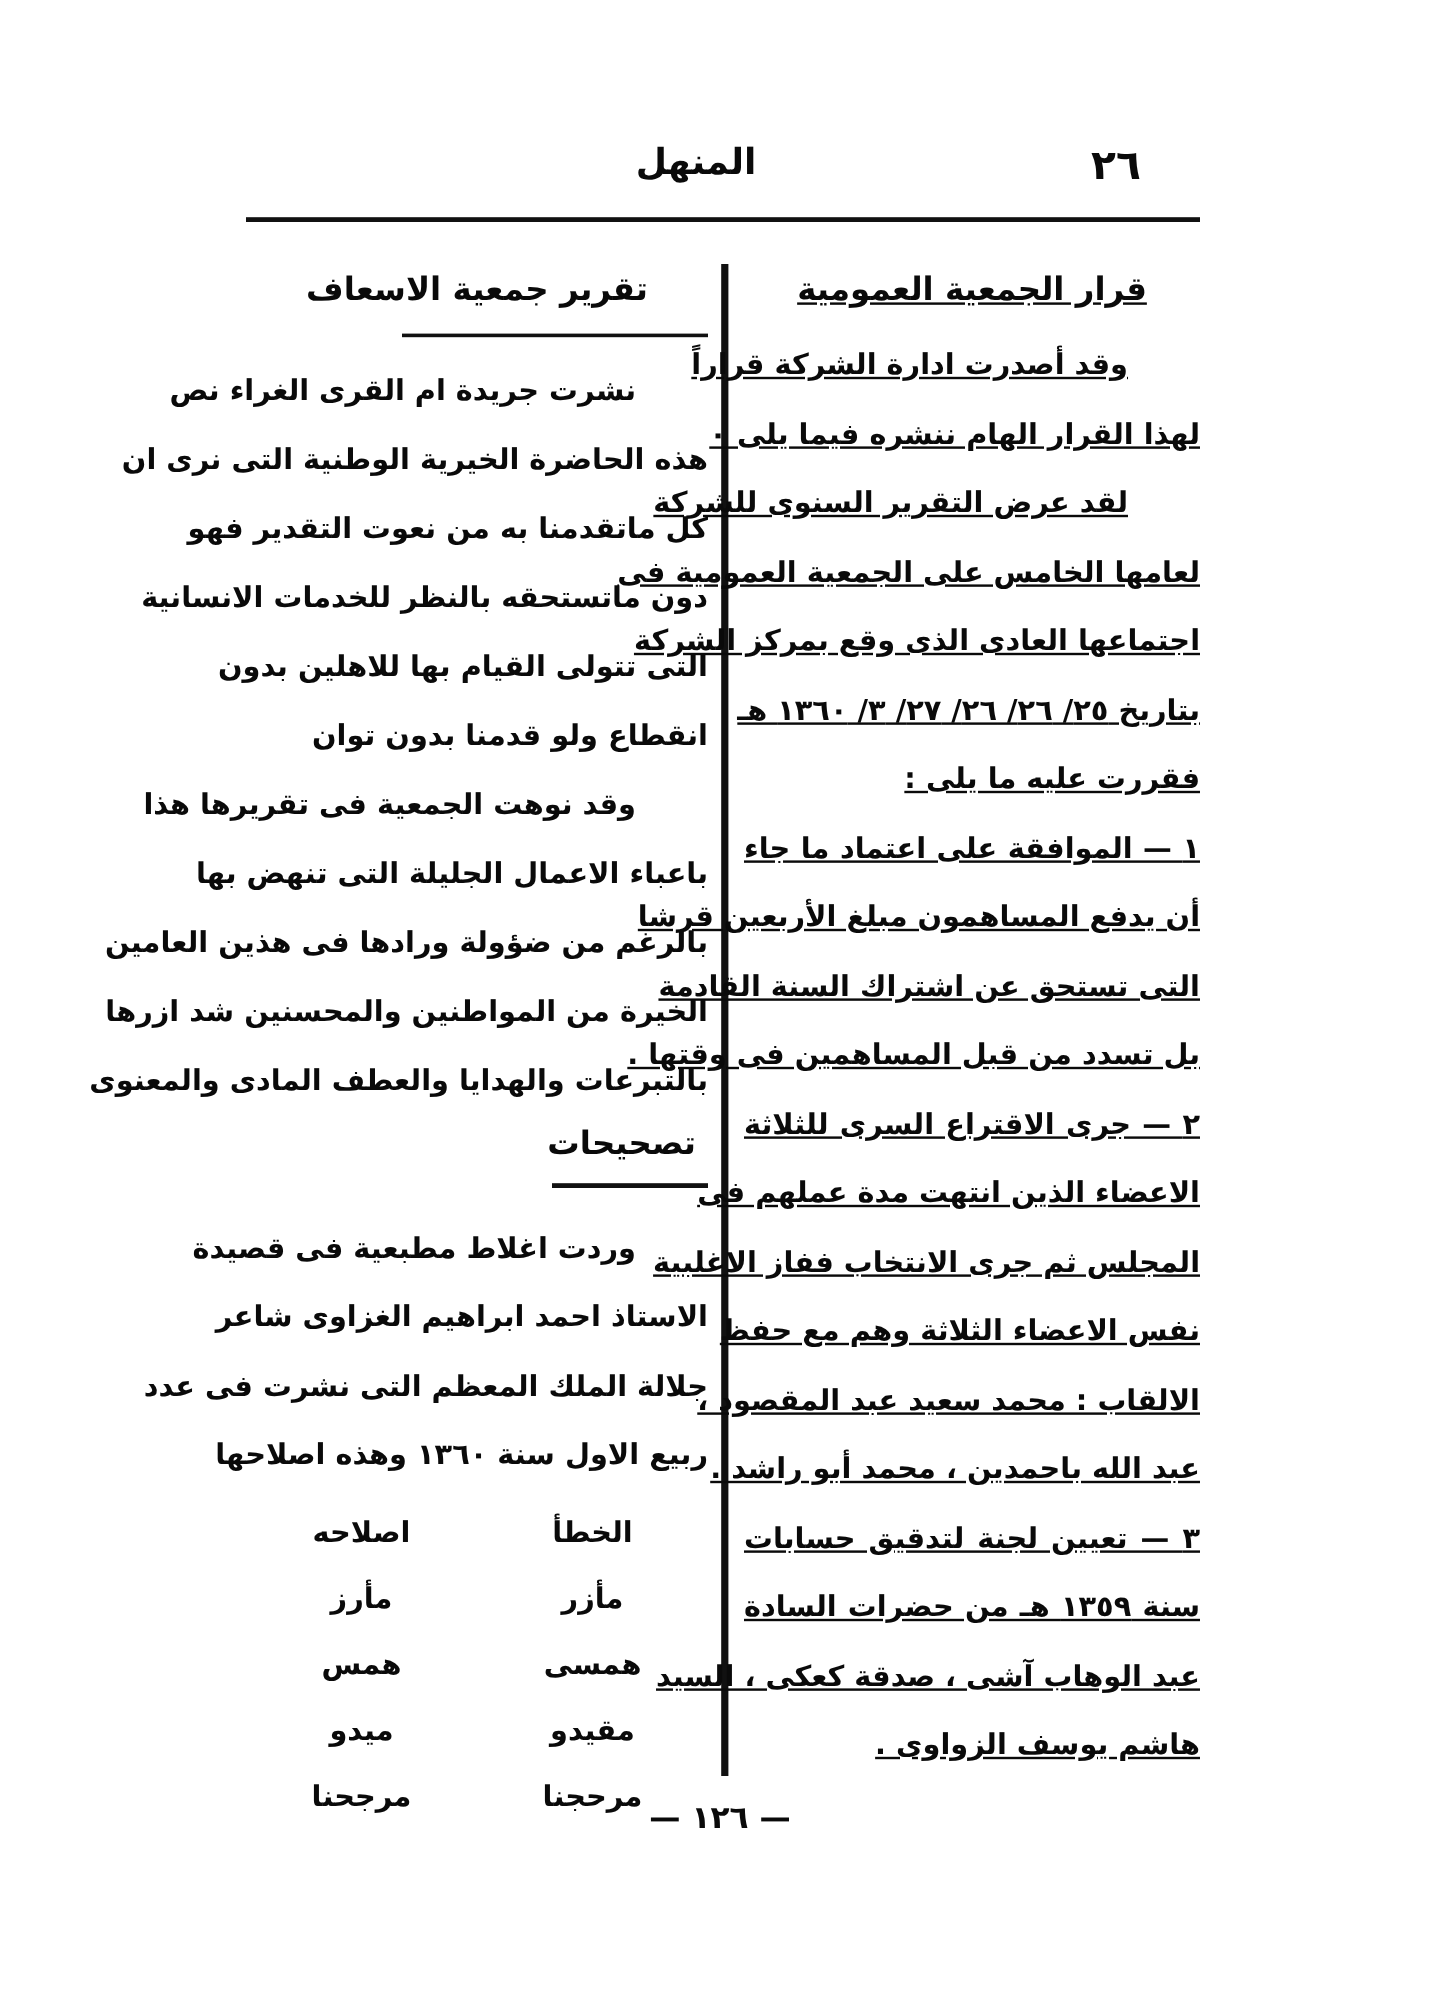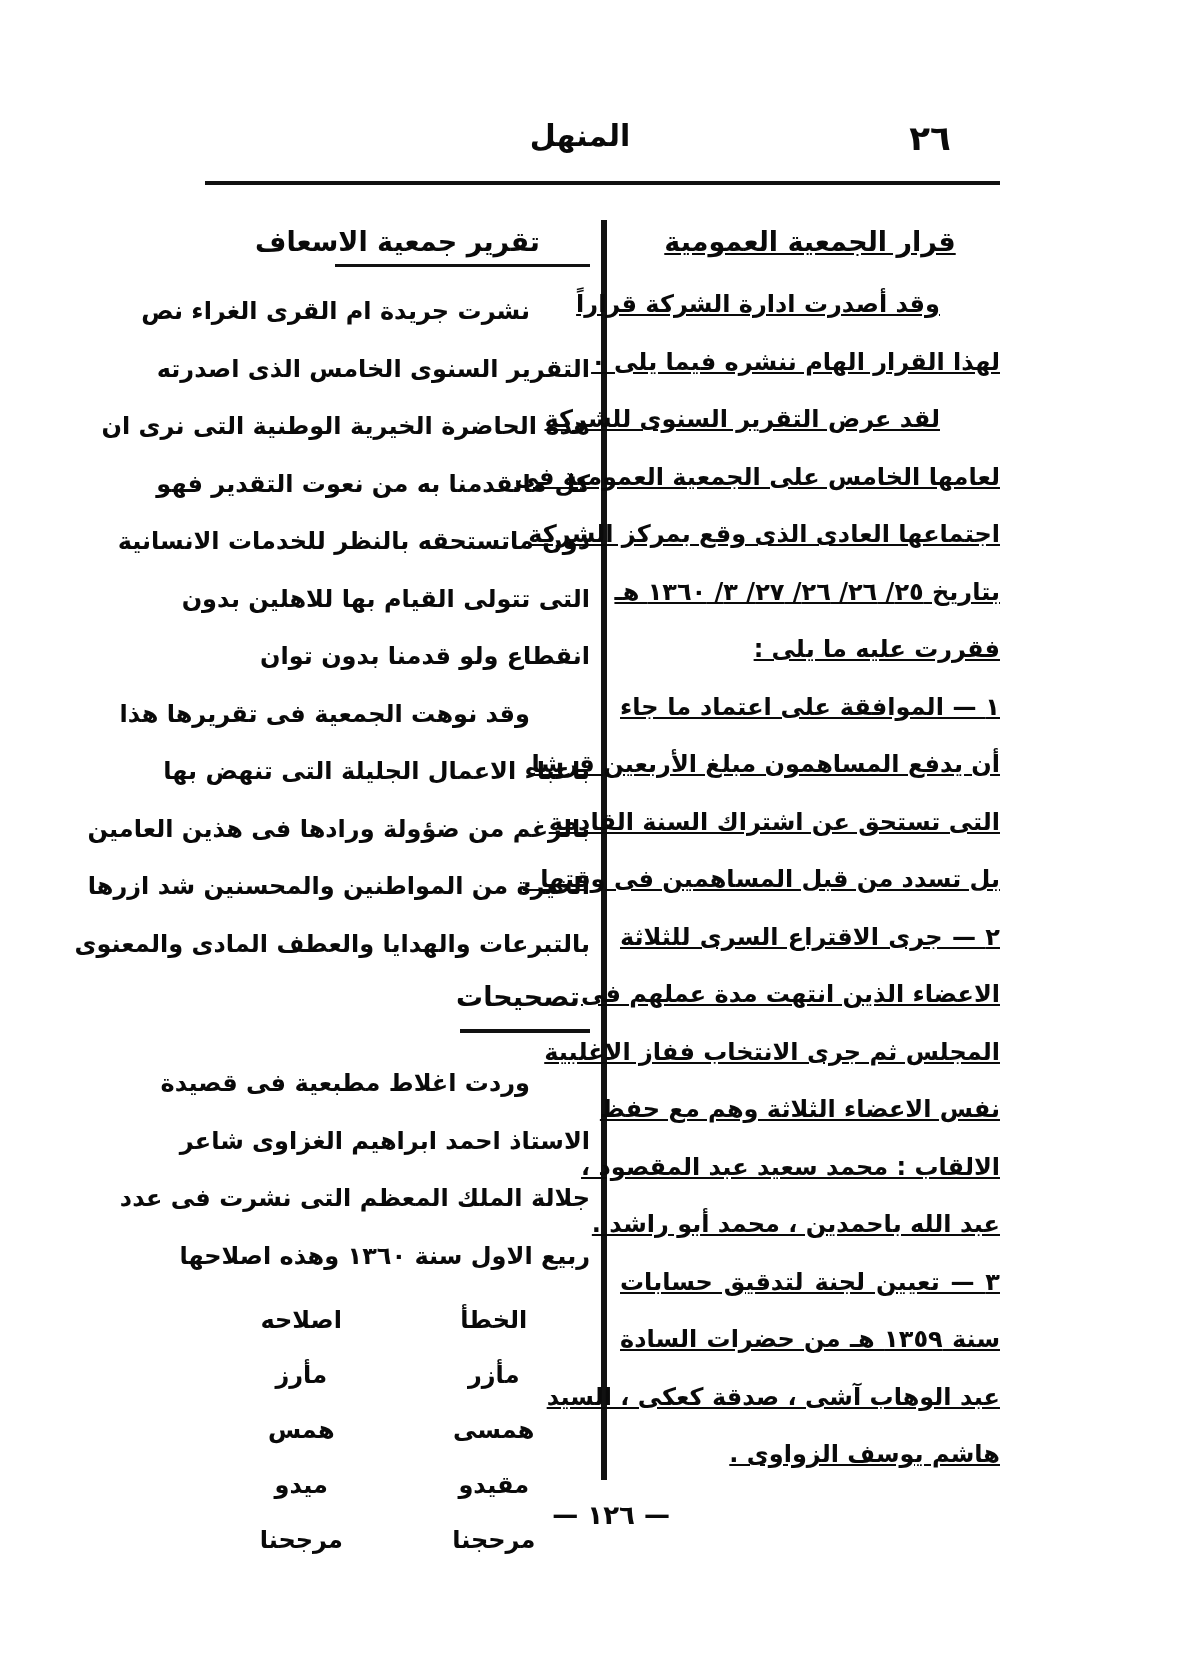--- a/index.html
+++ b/index.html
@@ -21,21 +21,21 @@
   .line { font-size:24px; font-weight:bold; line-height:57.5px; white-space:nowrap;
           text-align-last:justify; }
   .line.indent { padding-right:60px; }
   .line.last { text-align-last:right; }
   .sub-title { text-align:right; font-size:27px; font-weight:bold; line-height:48px; padding-right:10px; }
   .sub-rule { width:130px; height:4px; background:#111; margin:8px 0 22px 0; margin-left:auto; }
   .corr { display:flex; flex-direction:column; margin-top:8px; }
   .corr-row { display:flex; flex-direction:row; justify-content:space-around; font-size:24px;
               font-weight:bold; line-height:55px; }
   .corr-row span { width:160px; text-align:center; }
-  .folio { position:absolute; left:530px; top:1500px; width:140px; text-align:right;
+  .folio { position:absolute; left:530px; top:1500px; width:140px; text-align:center;
            font-size:26px; font-weight:bold; direction:ltr; }
 </style>
 </head>
 <body>
 
 <div class="page">
 
   <div class="hdr-num">٢٦</div>
   <div class="hdr-title">المنهل</div>
   <div class="hdr-rule"></div>
@@ -61,24 +61,23 @@
     <div class="line">نفس الاعضاء الثلاثة وهم مع حفظ</div>
     <div class="line">الالقاب : محمد سعيد عبد المقصود ،</div>
     <div class="line last">عبد الله باحمدين ، محمد أبو راشد .</div>
     <div class="line">٣ — تعيين لجنة لتدقيق حسابات</div>
     <div class="line">سنة ١٣٥٩ هـ من حضرات السادة</div>
     <div class="line">عبد الوهاب آشى ، صدقة كعكى ، السيد</div>
     <div class="line last">هاشم يوسف الزواوى .</div>
   </div>
 
   <div class="col col-left">
-    <div class="title" style="margin-bottom:0">تقرير جمعية الاسعاف</div>
+    <div class="title" style="margin-bottom:14px">تقرير جمعية الاسعاف</div>
     <span class="title-ul"></span>
     <div class="line indent">نشرت جريدة ام القرى الغراء نص</div>
-    <div class="line">التقرير السنوى الخامس الذى اصدرته</div>
     <div class="line">هذه الحاضرة الخيرية الوطنية التى نرى ان</div>
     <div class="line">كل ماتقدمنا به من نعوت التقدير فهو</div>
     <div class="line">دون ماتستحقه بالنظر للخدمات الانسانية</div>
     <div class="line">التى تتولى القيام بها للاهلين بدون</div>
     <div class="line last">انقطاع ولو قدمنا بدون توان</div>
     <div class="line indent">وقد نوهت الجمعية فى تقريرها هذا</div>
     <div class="line">باعباء الاعمال الجليلة التى تنهض بها</div>
     <div class="line">بالرغم من ضؤولة ورادها فى هذين العامين</div>
     <div class="line">الخيرة من المواطنين والمحسنين شد ازرها</div>
     <div class="line">بالتبرعات والهدايا والعطف المادى والمعنوى</div>

